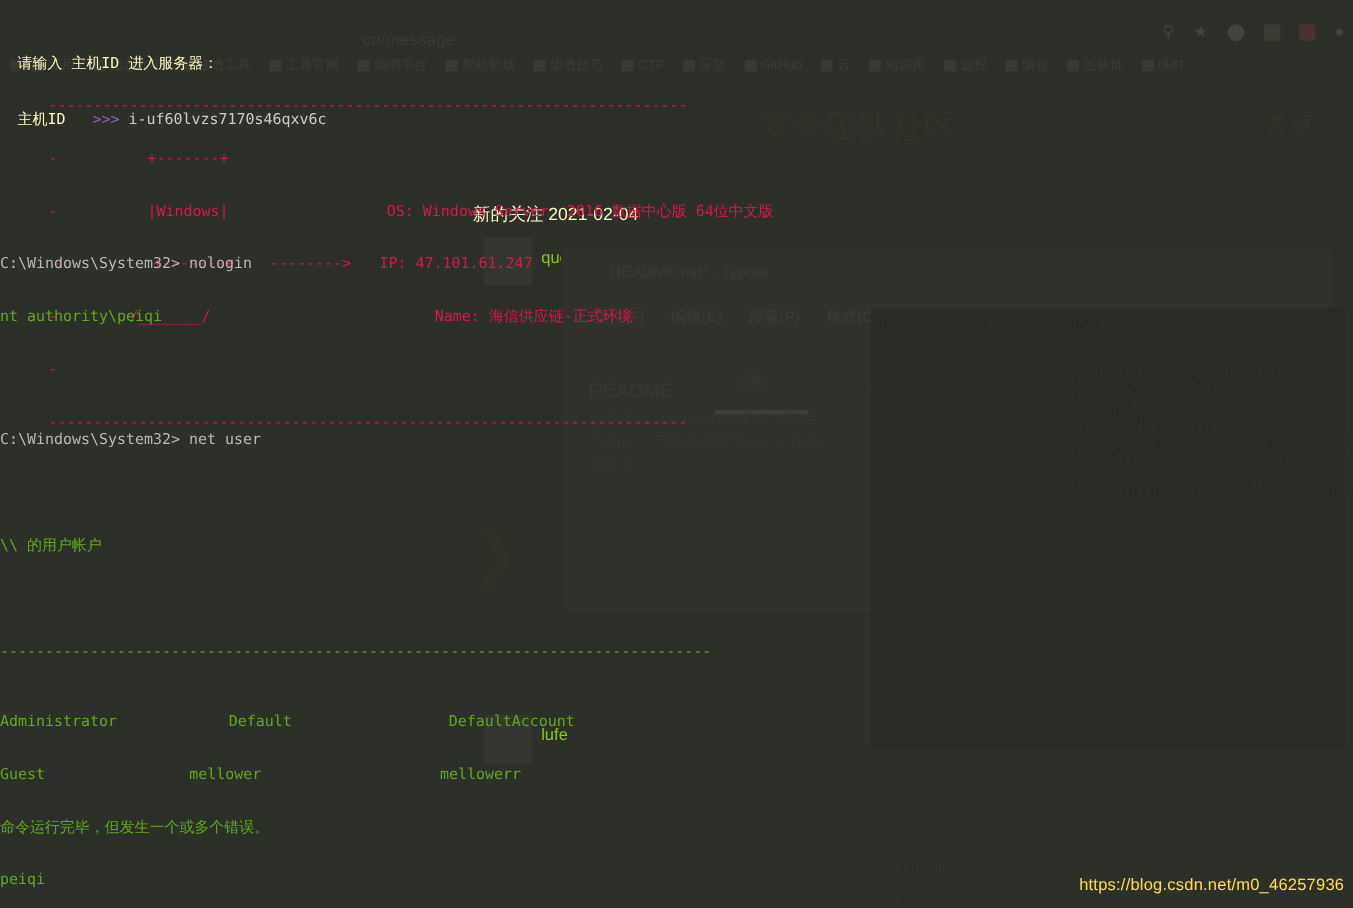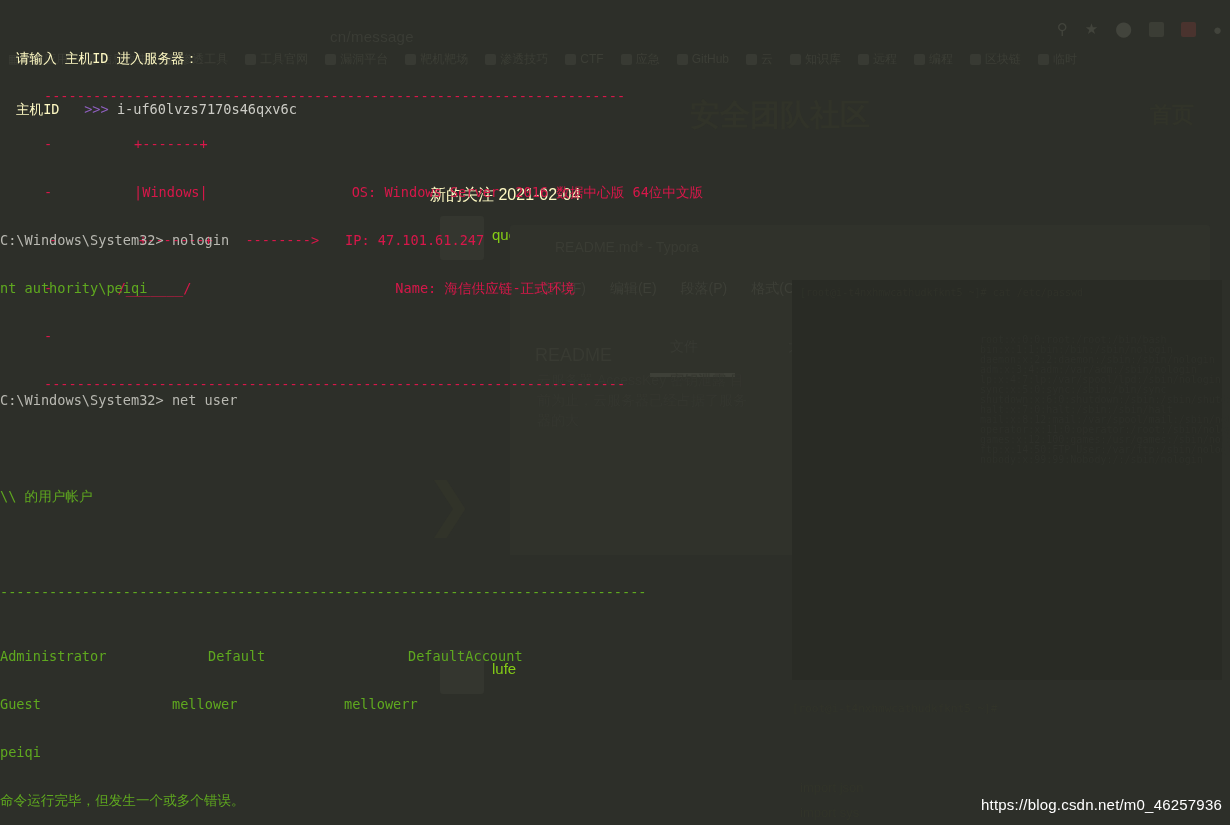--- a/index.html
+++ b/index.html
@@ -178,21 +178,21 @@
     position: absolute; left: 0px; top: 184px;
     font-size: 13.6px; line-height: 16px;
   }
 
   #watermark {
     position: absolute;
     right: 8px; bottom: 12px;
     z-index: 9;
     font-family: "Liberation Sans", sans-serif;
     font-size: 15px;
-    color: #ffffff;
+    color: #fde047;
     letter-spacing: .2px;
   }
 </style>
 </head>
 <body>
 
 <div id="bg-layer">
 
   <div class="bg-browser-toolbar">
     <div class="bg-addr">cn/message</div>
@@ -350,23 +350,23 @@
     <div class="ln c-green">nt authority\peiqi</div>
     <div class="ln">&nbsp;</div>
 
     <div class="ln"><span class="c-grey">C:\Windows\System32&gt;</span><span class="c-grey"> </span><span class="c-grey">net user</span></div>
     <div class="ln">&nbsp;</div>
     <div class="ln c-green">\\ 的用户帐户</div>
     <div class="ln">&nbsp;</div>
     <div class="ln c-green">-------------------------------------------------------------------------------</div>
 
     <div class="ln"><span class="c-green" style="display:inline-block;width:208px;">Administrator</span><span class="c-green" style="display:inline-block;width:200px;">Default</span><span class="c-green">DefaultAccount</span></div>
-    <div class="ln"><span class="c-green" style="display:inline-block;width:172px;">Guest</span><span class="c-green" style="display:inline-block;width:172px;">mellower</span><span class="c-green">mellowerr</span></div>
+    <div class="ln"><span class="c-green" style="display:inline-block;width:172px;">Guest</span><span class="c-green" style="display:inline-block;width:228px;">mellower</span><span class="c-green">mellowerr</span></div>
+    <div class="ln c-green">命令运行完毕，但发生一个或多个错误。</div>
     <div class="ln"><span class="c-green" style="display:inline-block;width:208px;">peiqi</span></div>
-    <div class="ln c-green">命令运行完毕，但发生一个或多个错误。</div>
     
     
 
     
     
 
     
   </div>
 </div>
 

